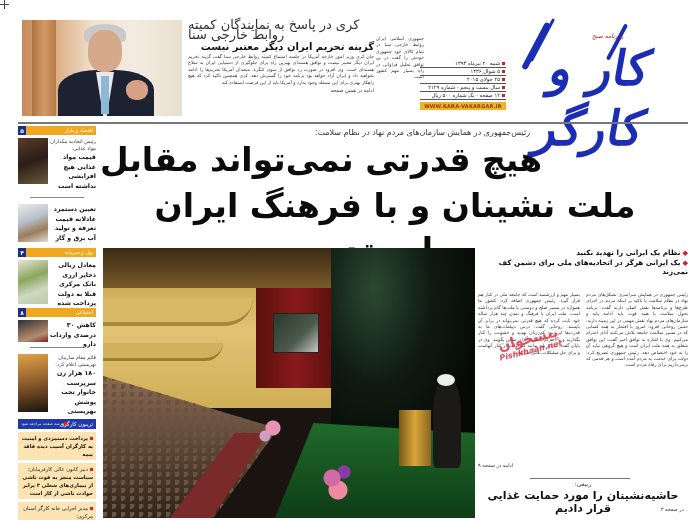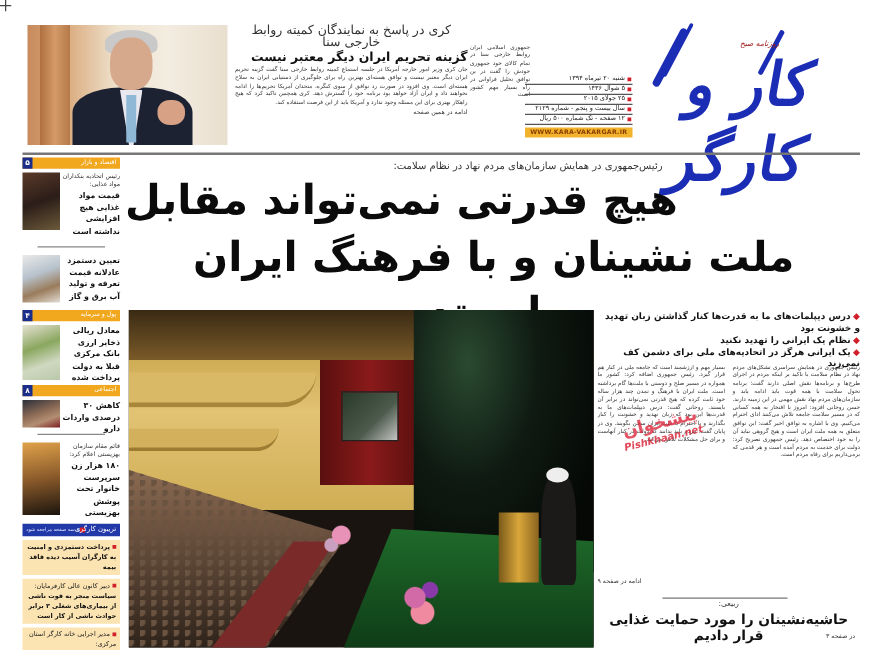--- a/index.html
+++ b/index.html
@@ -16,21 +16,21 @@
     background: linear-gradient(90deg, #c88a5c 0%, #d9a779 18%, #efe3cf 45%, #f3ece0 70%, #e9dfcf 100%); }
   .kerry-photo .pillar { position: absolute; left: 10px; top: 0; width: 24px; height: 96px; background: linear-gradient(90deg,#b07040,#d49a68,#b57a48); }
   .kerry-photo .head { position: absolute; left: 66px; top: 10px; width: 34px; height: 42px; border-radius: 45% 45% 42% 42%; background: #d7a98c; }
   .kerry-photo .hair { position: absolute; left: 62px; top: 4px; width: 42px; height: 20px; border-radius: 50% 50% 30% 30%; background: #c9c9c9; }
   .kerry-photo .suit { position: absolute; left: 36px; top: 50px; width: 96px; height: 50px; border-radius: 40% 40% 0 0; background: #1d2233; }
   .kerry-photo .shirt { position: absolute; left: 74px; top: 52px; width: 18px; height: 44px; background: #e8e8ee; clip-path: polygon(0 0,100% 0,60% 100%,40% 100%); }
   .kerry-photo .tie { position: absolute; left: 79px; top: 56px; width: 8px; height: 38px; background: #8fb7d6; }
   .kerry-photo .hand { position: absolute; left: 104px; top: 60px; width: 22px; height: 20px; border-radius: 45%; background: #d6a184; }
 
   .lead-story { position: absolute; left: 170px; top: 2px; width: 186px; height: 98px; }
-  .lead-kicker { font-size: 10px; color: #333; text-align: center; line-height: 10px; }
+  .lead-kicker { font-size: 13px; color: #333; text-align: left; line-height: 10px; }
   .lead-title { font-size: 10px; font-weight: bold; color: #111; text-align: right; line-height: 14px; }
   .body-text { font-size: 4.6px; line-height: 6.4px; color: #333; text-align: justify; letter-spacing: -0.1px; }
   .continued { font-size: 5px; color: #333; margin-top: 1px; }
 
   .second-col { position: absolute; left: 358px; top: 18px; width: 48px; height: 78px; overflow: hidden; }
 
   .issue-box { position: absolute; left: 420px; top: 60px; width: 86px; }
   .issue-row { font-size: 5.2px; line-height: 7px; color: #222; border-bottom: 0.8px solid #555; display: flex; justify-content: flex-start; align-items: center; gap: 2px; padding-right: 1px; }
   .issue-row .bullet { width: 3px; height: 3px; background: #d21f2a; display: inline-block; }
   .issue-web { margin-top: 2px; background: #f1b32c; font-size: 5px; font-weight: bold; color: #8a3b00; text-align: center; line-height: 8px; direction: ltr; letter-spacing: 0.2px; }
@@ -247,21 +247,20 @@
   <div class="mp-aisle"></div>
   <div class="mp-stage"></div>
   <div class="mp-flowers2"></div>
   <div class="mp-flowers"></div>
   <div class="mp-podium"></div>
   <div class="mp-cleric"></div>
   <div class="mp-turban"></div>
 </div>
 
 <div class="bullets">
-  <div class="bullet-item"><span class="star">◆</span><span>درس دیپلمات‌های ما به قدرت‌ها کنار گذاشتن زبان تهدید و خشونت بود</span></div>
   <div class="bullet-item"><span class="star">◆</span><span>نظام یک ایرانی را تهدید نکنید</span></div>
   <div class="bullet-item"><span class="star">◆</span><span>یک ایرانی هرگز در اتحادیه‌های ملی برای دشمن کف نمی‌زند</span></div>
 </div>
 
 <div class="art-cols">
   <div class="art-col body-text">رئیس جمهوری در همایش سراسری تشکل‌های مردم نهاد در نظام سلامت با تاکید بر اینکه مردم در اجرای طرح‌ها و برنامه‌ها نقش اصلی دارند گفت: برنامه تحول سلامت با همه قوت باید ادامه یابد و سازمان‌های مردم نهاد نقش مهمی در این زمینه دارند. حسن روحانی افزود: امروز با افتخار به همه کسانی که در مسیر سلامت جامعه تلاش می‌کنند ادای احترام می‌کنیم. وی با اشاره به توافق اخیر گفت: این توافق متعلق به همه ملت ایران است و هیچ گروهی نباید آن را به خود اختصاص دهد. رئیس جمهوری تصریح کرد: دولت برای خدمت به مردم آمده است و هر قدمی که برمی‌داریم برای رفاه مردم است.</div>
   <div class="art-col body-text">بسیار مهم و ارزشمند است که جامعه ملی در کنار هم قرار گیرد. رئیس جمهوری اضافه کرد: کشور ما همواره در مسیر صلح و دوستی با ملت‌ها گام برداشته است. ملت ایران با فرهنگ و تمدن چند هزار ساله خود ثابت کرده که هیچ قدرتی نمی‌تواند در برابر آن بایستد. روحانی گفت: درس دیپلمات‌های ما به قدرت‌ها این بود که زبان تهدید و خشونت را کنار بگذارند و با احترام با ملت ایران سخن بگویند. وی در پایان گفت: مردم باید بدانند که دولت در کنار آنهاست و برای حل مشکلات تلاش می‌کند.</div>
 </div>
 
 <div class="watermark">

